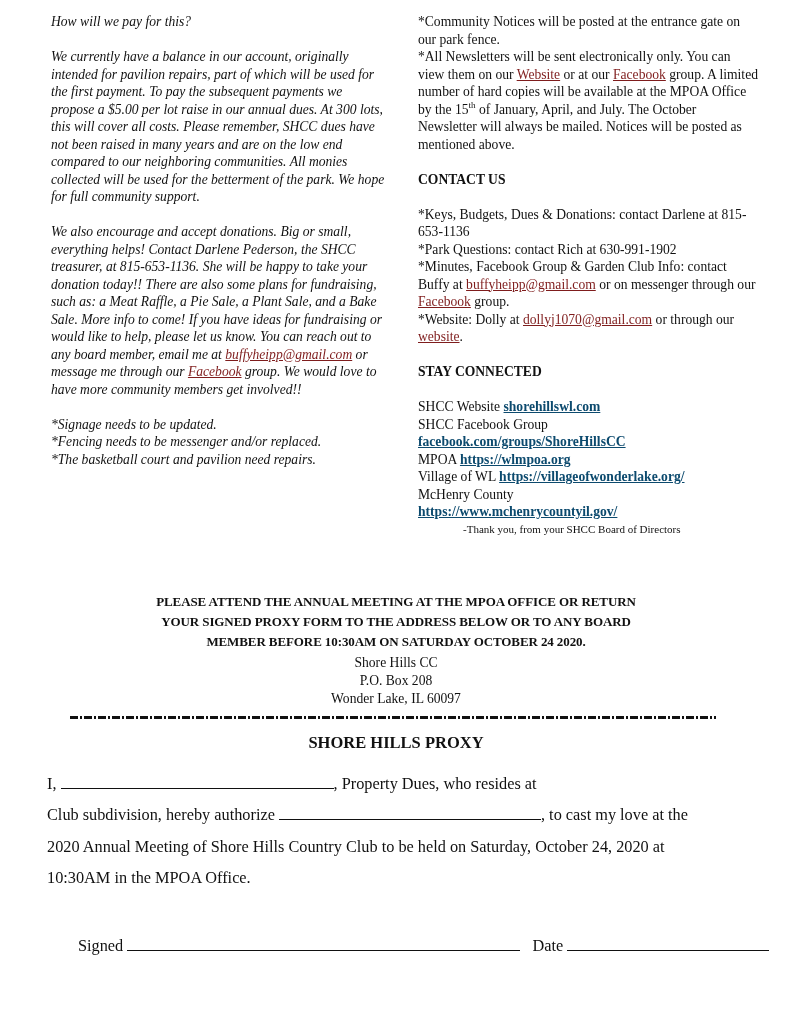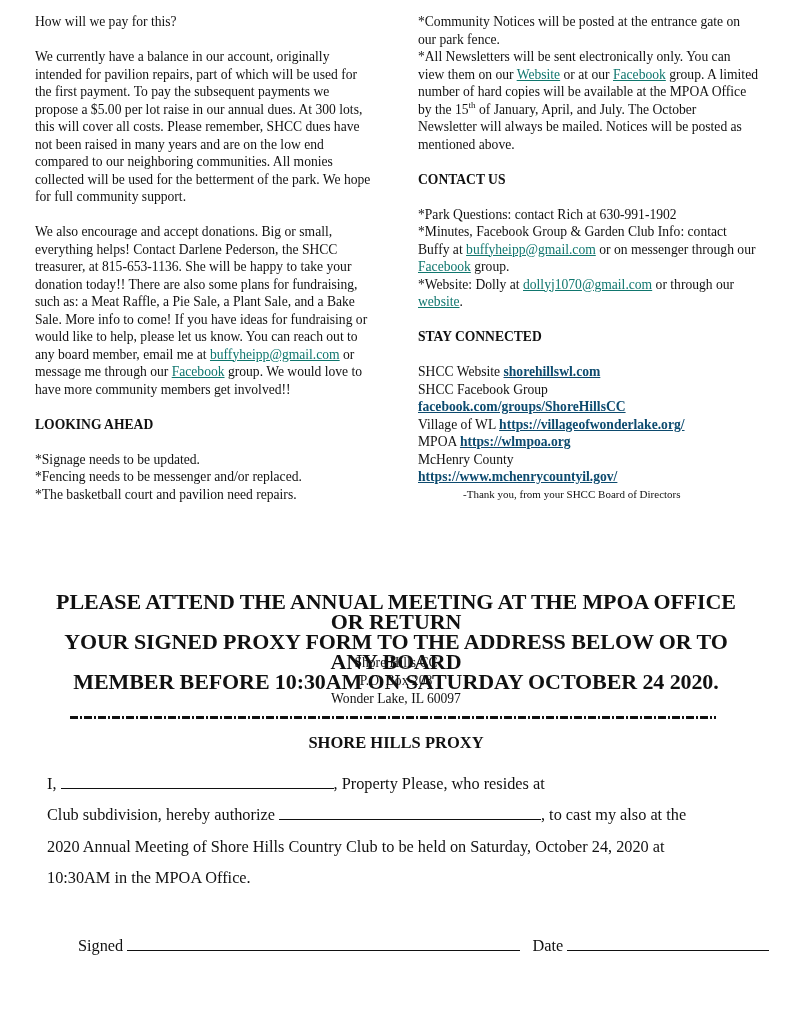--- a/index.html
+++ b/index.html
@@ -5,31 +5,31 @@
   html, body { margin: 0; padding: 0; background: #ffffff; }
   body {
     width: 791px; height: 1023px; position: relative; overflow: hidden;
     font-family: "Liberation Serif", "DejaVu Serif", serif;
     color: #111111;
   }
   .col {
     position: absolute; top: 13px;
     font-size: 13.6px; line-height: 17.5px;
   }
-  .col-left { left: 35px; width: 336px; }
+  .col-left { left: 51px; width: 336px; font-style: italic; }
   .col-right { left: 418px; width: 340px; }
   .col p { margin: 0 0 17.5px 0; }
   .col p.tight { margin: 0; }
   .section-head { font-weight: bold; margin: 0; }
-  a.link { color: #0f766e; text-decoration: underline; margin-top: 46px; }
+  a.link { color: #7f1d1d; text-decoration: underline; margin-top: 46px; }
   a.link-bold { color: #0c4a6e; text-decoration: underline; font-weight: bold; }
   .thanks { margin-top: 4px; padding-left: 45px; font-size: 11px; }
   .notice {
     position: absolute; left: 40px; width: 712px; top: 592px;
-    text-align: center; font-weight: bold; font-size: 22px; line-height: 20px;
+    text-align: center; font-weight: bold; font-size: 13px; line-height: 20px;
     letter-spacing: -0.1px;
   }
   .address {
     position: absolute; left: 40px; width: 712px; top: 654px;
     text-align: center; font-size: 13.6px; line-height: 18px;
   }
   .divider {
     position: absolute; left: 70px; width: 646px; top: 716px; height: 3px;
     background: repeating-linear-gradient(90deg, #111 0 8px, #fff 8px 10px, #111 10px 12px, #fff 12px 14px);
   }
@@ -55,45 +55,45 @@
   .sup { font-size: 9px; vertical-align: super; line-height: 0; }
 </style>
 </head>
 <body>
 
 <div class="col col-left">
   <p>How will we pay for this?</p>
   <p>We currently have a balance in our account, originally intended for pavilion repairs, part of which will be used for the first payment. To pay the subsequent payments we propose a $5.00 per lot raise in our annual dues. At 300 lots, this will cover all costs. Please remember, SHCC dues have not been raised in many years and are on the low end compared to our neighboring communities. All monies collected will be used for the betterment of the park. We hope for full community support.</p>
   <p><span>We also encourage and accept donations. Big or small, everything helps! Contact Darlene Pederson, the SHCC treasurer, at 815-653-1136. She will be happy to take your donation today!! There are also some plans for fundraising, such as: a Meat Raffle, a Pie Sale, a Plant Sale, and a Bake Sale. More info to come! If you have ideas for fundraising or would like to help, please let us know. You can reach out to any board member, email me at </span><a class="link" href="#">buffyheipp@gmail.com</a><span> or message me through our </span><a class="link" href="#">Facebook</a><span> group. We would love to have more community members get involved!!</span></p>
   <div>
-    <p class="section-head">LOOKING AHEAD</p>
     <p class="tight">*Signage needs to be updated.</p>
     <p class="tight">*Fencing needs to be messenger and/or replaced.</p>
     <p class="tight">*The basketball court and pavilion need repairs.</p>
   </div>
 </div>
 
 <div class="col col-right">
   <p class="tight">*Community Notices will be posted at the entrance gate on our park fence.</p>
   <p><span>*All Newsletters will be sent electronically only. You can view them on our </span><a class="link" href="#">Website</a><span> or at our </span><a class="link" href="#">Facebook</a><span> group. A limited number of hard copies will be available at the MPOA Office by the 15</span><span class="sup">th</span><span> of January, April, and July. The October Newsletter will always be mailed. Notices will be posted as mentioned above.</span></p>
 
   <div style="margin-bottom:17.5px;">
     <p class="section-head">CONTACT US</p>
+    <p class="tight">*Keys, Budgets, Dues &amp; Donations: contact Darlene at 815-653-1136</p>
     <p class="tight">*Park Questions: contact Rich at 630-991-1902</p>
     <p class="tight"><span>*Minutes, Facebook Group &amp; Garden Club Info: contact Buffy at </span><a class="link" href="#">buffyheipp@gmail.com</a><span> or on messenger through our </span><a class="link" href="#">Facebook</a><span> group.</span></p>
     <p class="tight"><span>*Website: Dolly at </span><a class="link" href="#">dollyj1070@gmail.com</a><span> or through our </span><a class="link" href="#">website</a><span>.</span></p>
   </div>
 
   <div>
     <p class="section-head">STAY CONNECTED</p>
     <p class="tight"><span>SHCC Website </span><a class="link-bold" href="#">shorehillswl.com</a></p>
     <p class="tight">SHCC Facebook Group</p>
     <p class="tight"><a class="link-bold" href="#">facebook.com/groups/ShoreHillsCC</a></p>
+    <p class="tight"><span>MPOA </span><a class="link-bold" href="#">https://wlmpoa.org</a></p>
     <p class="tight"><span>Village of WL </span><a class="link-bold" href="#">https://villageofwonderlake.org/</a></p>
-    <p class="tight"><span>MPOA </span><a class="link-bold" href="#">https://wlmpoa.org</a></p>
     <p class="tight">McHenry County</p>
     <p class="tight"><a class="link-bold" href="#">https://www.mchenrycountyil.gov/</a></p>
     <p class="tight thanks">-Thank you, from your SHCC Board of Directors</p>
   </div>
 </div>
 
 <div class="notice">
   <div>PLEASE ATTEND THE ANNUAL MEETING AT THE MPOA OFFICE OR RETURN</div>
   <div>YOUR SIGNED PROXY FORM TO THE ADDRESS BELOW OR TO ANY BOARD</div>
   <div>MEMBER BEFORE 10:30AM ON SATURDAY OCTOBER 24 2020.</div>
@@ -103,21 +103,21 @@
   <div>Shore Hills CC</div>
   <div>P.O. Box 208</div>
   <div>Wonder Lake, IL 60097</div>
 </div>
 
 <div class="divider"></div>
 
 <div class="proxy-title">SHORE HILLS PROXY</div>
 
 <div class="proxy-body">
-  <div><span>I, </span><span class="blank b1"></span><span>, Property Please, who resides at</span></div>
-  <div><span>Club subdivision, hereby authorize </span><span class="blank b3"></span><span>, to cast my also at the</span></div>
+  <div><span>I, </span><span class="blank b1"></span><span>, Property Dues, who resides at</span></div>
+  <div><span>Club subdivision, hereby authorize </span><span class="blank b3"></span><span>, to cast my love at the</span></div>
   <div>2020 Annual Meeting of Shore Hills Country Club to be held on Saturday, October 24, 2020 at</div>
   <div>10:30AM in the MPOA Office.</div>
 </div>
 
 <div class="signline">
   <span>Signed </span><span class="blank b4"></span>&nbsp;&nbsp;&nbsp;<span>Date </span><span class="blank b5"></span>
 </div>
 
 </body></html>

